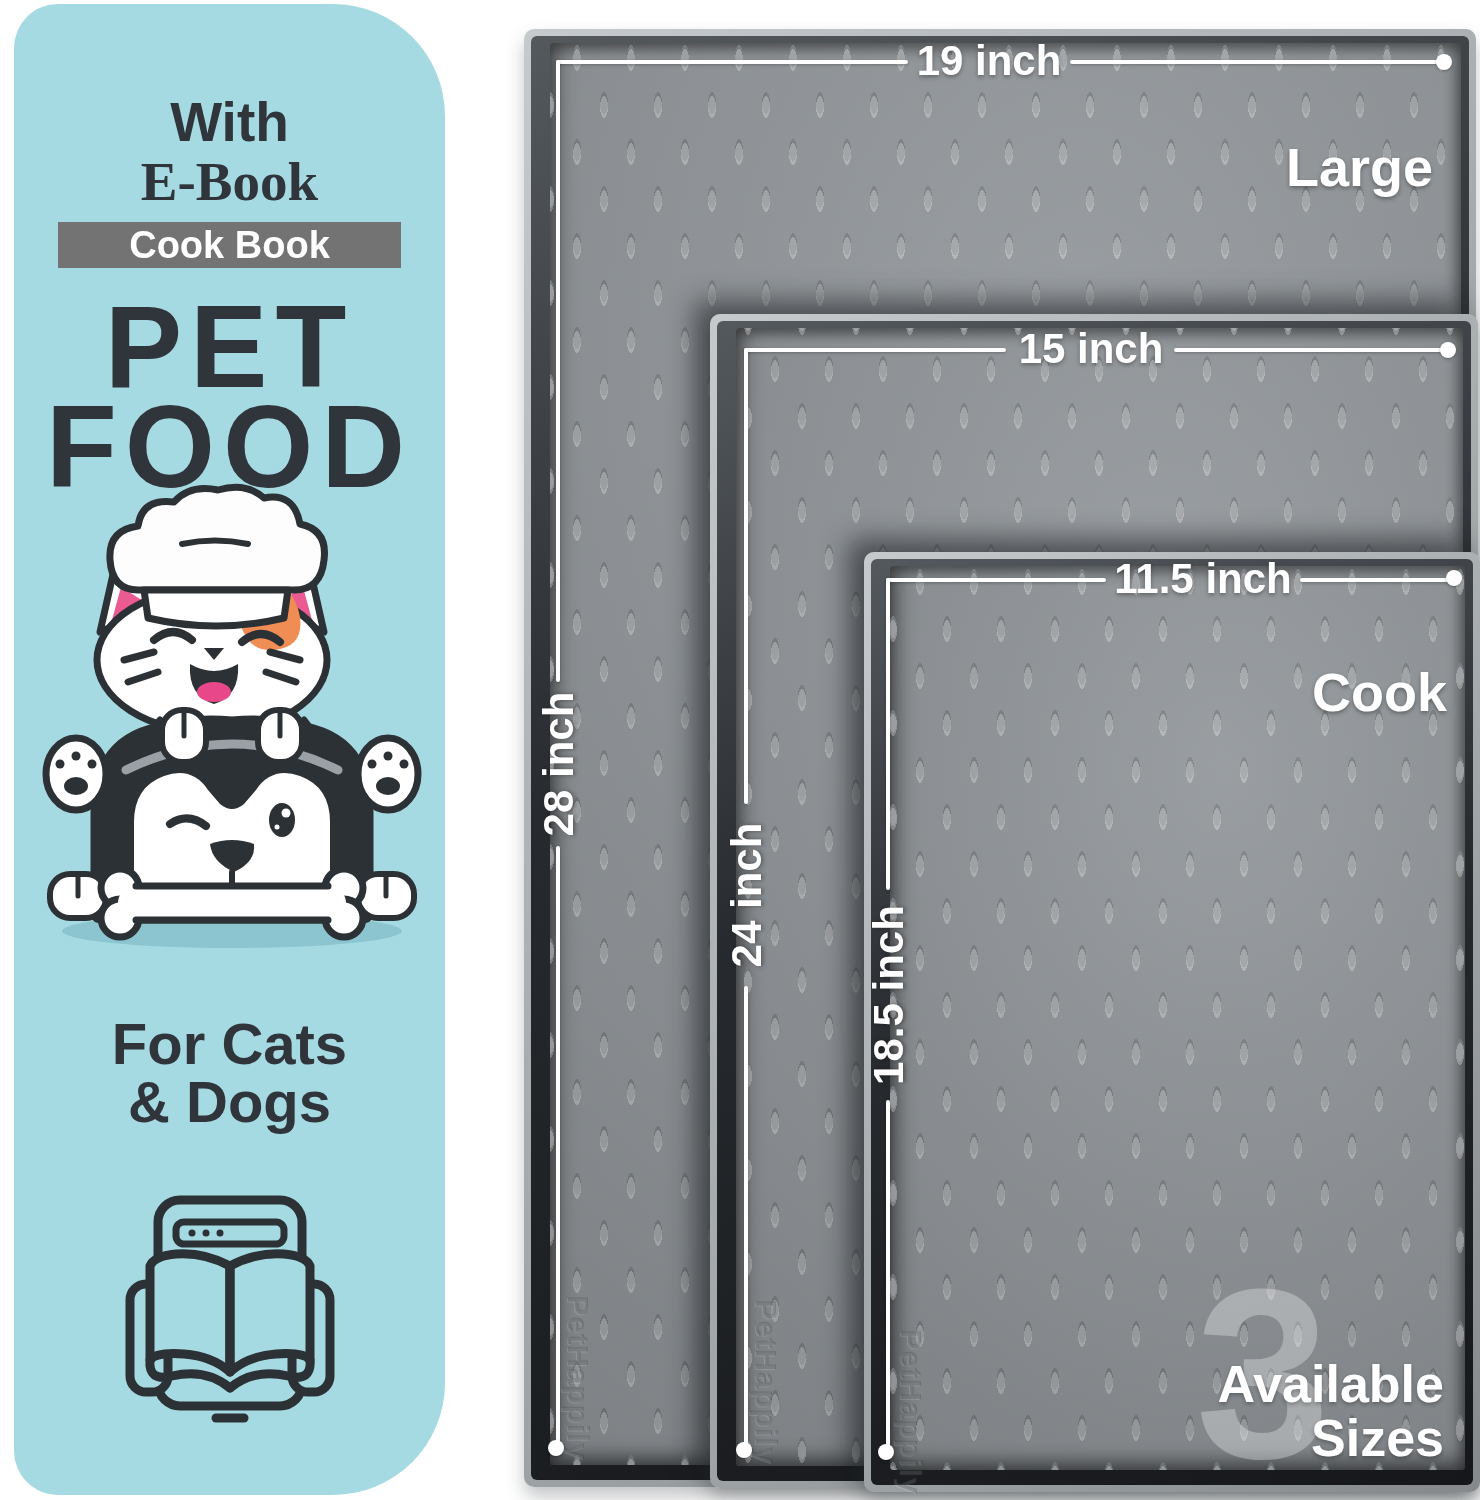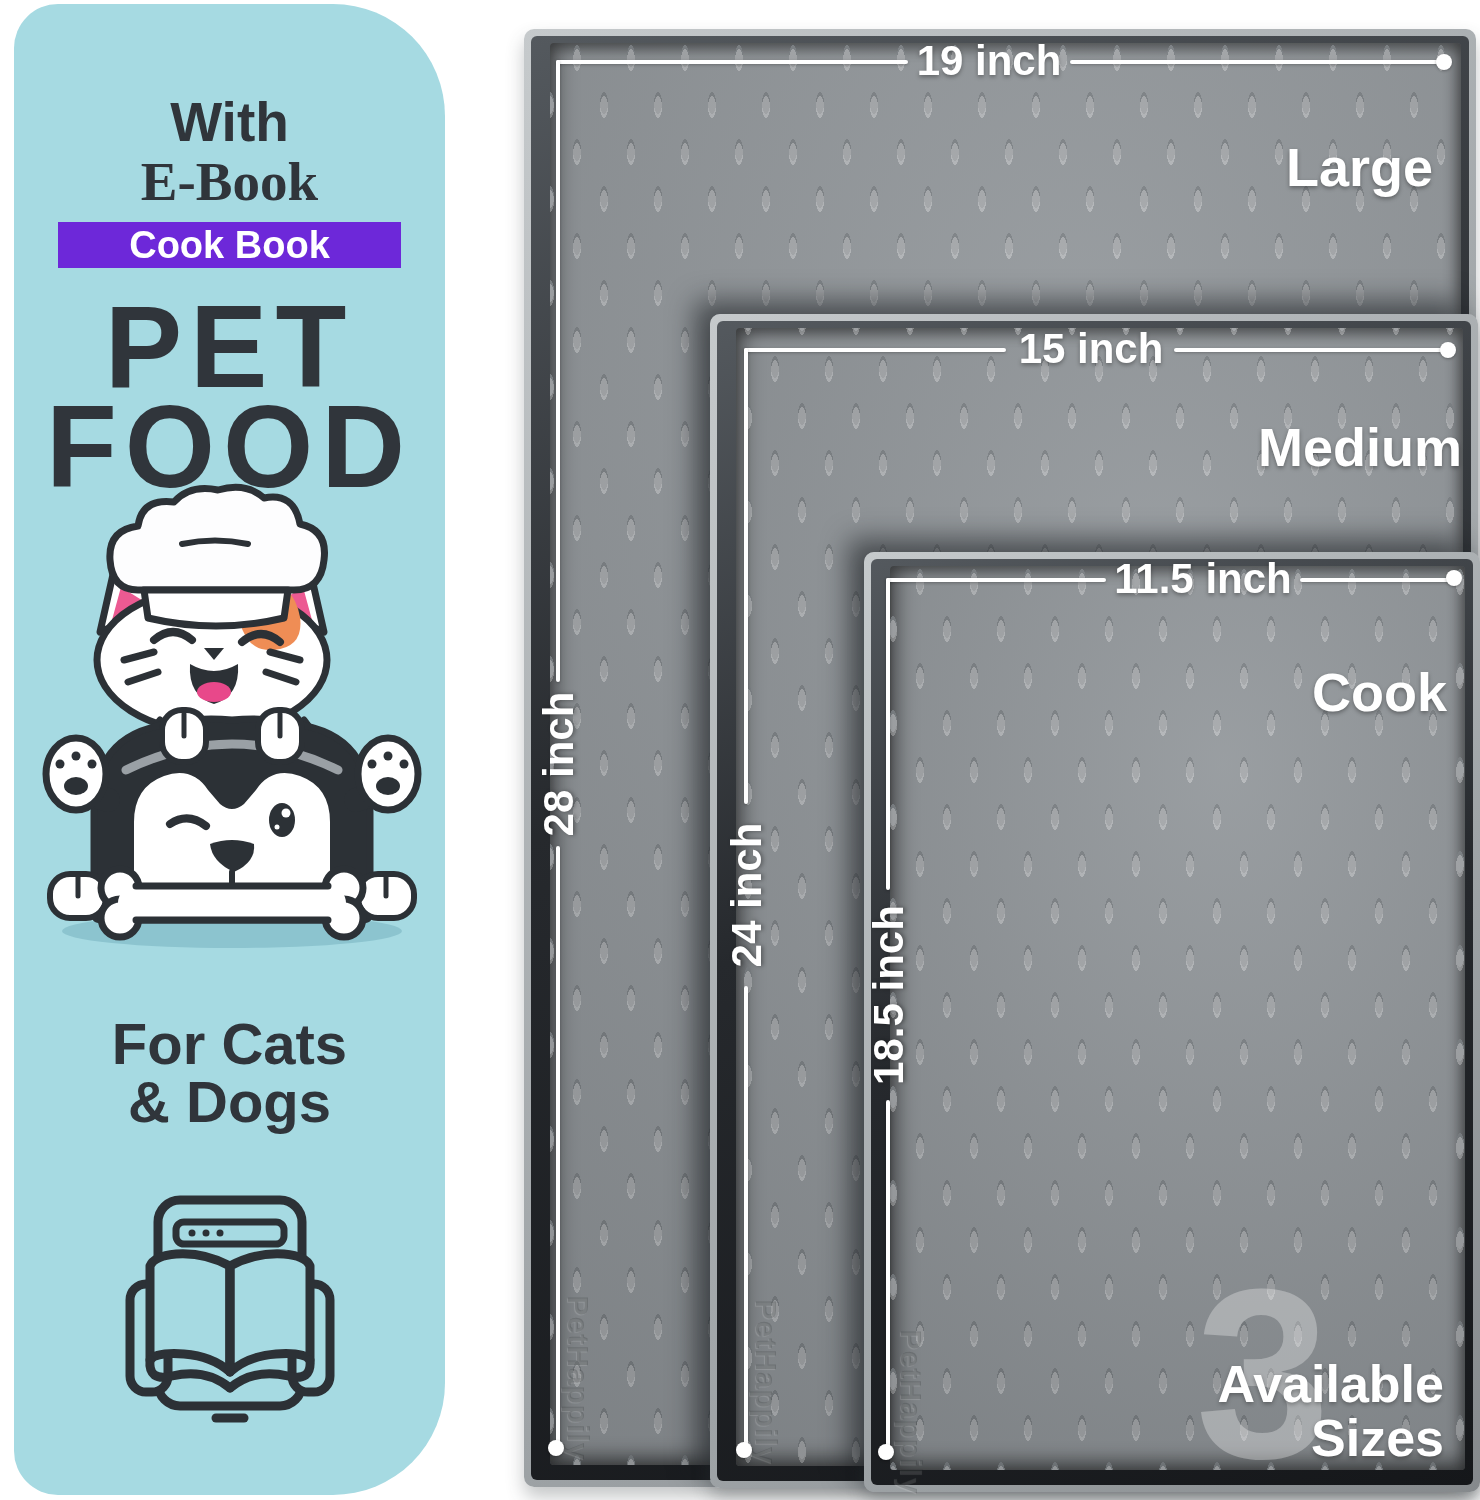--- a/index.html
+++ b/index.html
@@ -5,21 +5,21 @@
   html,body{margin:0;padding:0;background:#fff;}
   #canvas{position:relative;width:1480px;height:1500px;background:#fff;overflow:hidden;
           font-family:"Liberation Sans",sans-serif;}
 
   
   .panel{position:absolute;left:14px;top:4px;width:431px;height:1491px;
          background:#a6dae2;border-radius:44px 112px 112px 44px;z-index:1;}
   .panel .txt{position:absolute;left:0;width:100%;text-align:center;color:#30353b;}
   .eyebrow1{top:86px;font-size:55px;font-weight:700;}
   .eyebrow2{top:146px;font-size:55px;font-weight:700;font-family:Liberation Serif, serif;}
-  .badge{position:absolute;left:44px;top:218px;width:343px;height:46px;background:#6d28d9;
+  .badge{position:absolute;left:44px;top:218px;width:343px;height:46px;background:#737373;
          color:#ffffff;font-size:38px;font-weight:700;display:flex;align-items:center;justify-content:center;}
   .title1{top:276px;font-size:116px;font-weight:800;letter-spacing:8px;}
   .title2{top:376px;font-size:116px;font-weight:800;letter-spacing:8px;}
   .sub1{top:1006px;font-size:58px;font-weight:700;}
   .sub2{top:1064px;font-size:58px;font-weight:700;}
   .illu{position:absolute;left:28px;top:478px;width:380px;height:470px;}
   .ebook{position:absolute;left:106px;top:1188px;width:220px;height:240px;}
 
   
   .mat{position:absolute;border-radius:10px;
@@ -212,21 +212,20 @@
   <div class="sizelabel" style="right:47px;top:136px;">Large</div>
 
   <div class="mline" style="left:744px;top:348px;width:262px;height:4px;"></div>
   <div class="mline" style="left:1174px;top:348px;width:272px;height:4px;"></div>
   <div class="mdot" style="left:1440px;top:342px;"></div>
   <div class="mlabel" style="left:1008px;top:325px;width:166px;">15 inch</div>
   <div class="mline" style="left:744px;top:348px;width:4px;height:456px;"></div>
   <div class="mline" style="left:744px;top:986px;width:4px;height:462px;"></div>
   <div class="mdot" style="left:736px;top:1442px;"></div>
   <div class="mlabel rot" style="left:646px;top:872px;width:200px;height:46px;">24 inch</div>
-  <div class="sizelabel" style="right:18px;top:416px;">Medium</div>
 
   <div class="mline" style="left:886px;top:578px;width:220px;height:4px;"></div>
   <div class="mline" style="left:1300px;top:578px;width:152px;height:4px;"></div>
   <div class="mdot" style="left:1446px;top:570px;"></div>
   <div class="mlabel" style="left:1104px;top:555px;width:198px;">11.5 inch</div>
   <div class="mline" style="left:886px;top:578px;width:4px;height:312px;"></div>
   <div class="mline" style="left:886px;top:1100px;width:4px;height:350px;"></div>
   <div class="mdot" style="left:878px;top:1444px;"></div>
   <div class="mlabel rot" style="left:788px;top:972px;width:200px;height:46px;">18.5 inch</div>
   <div class="sizelabel" style="right:33px;top:661px;">Cook</div>

